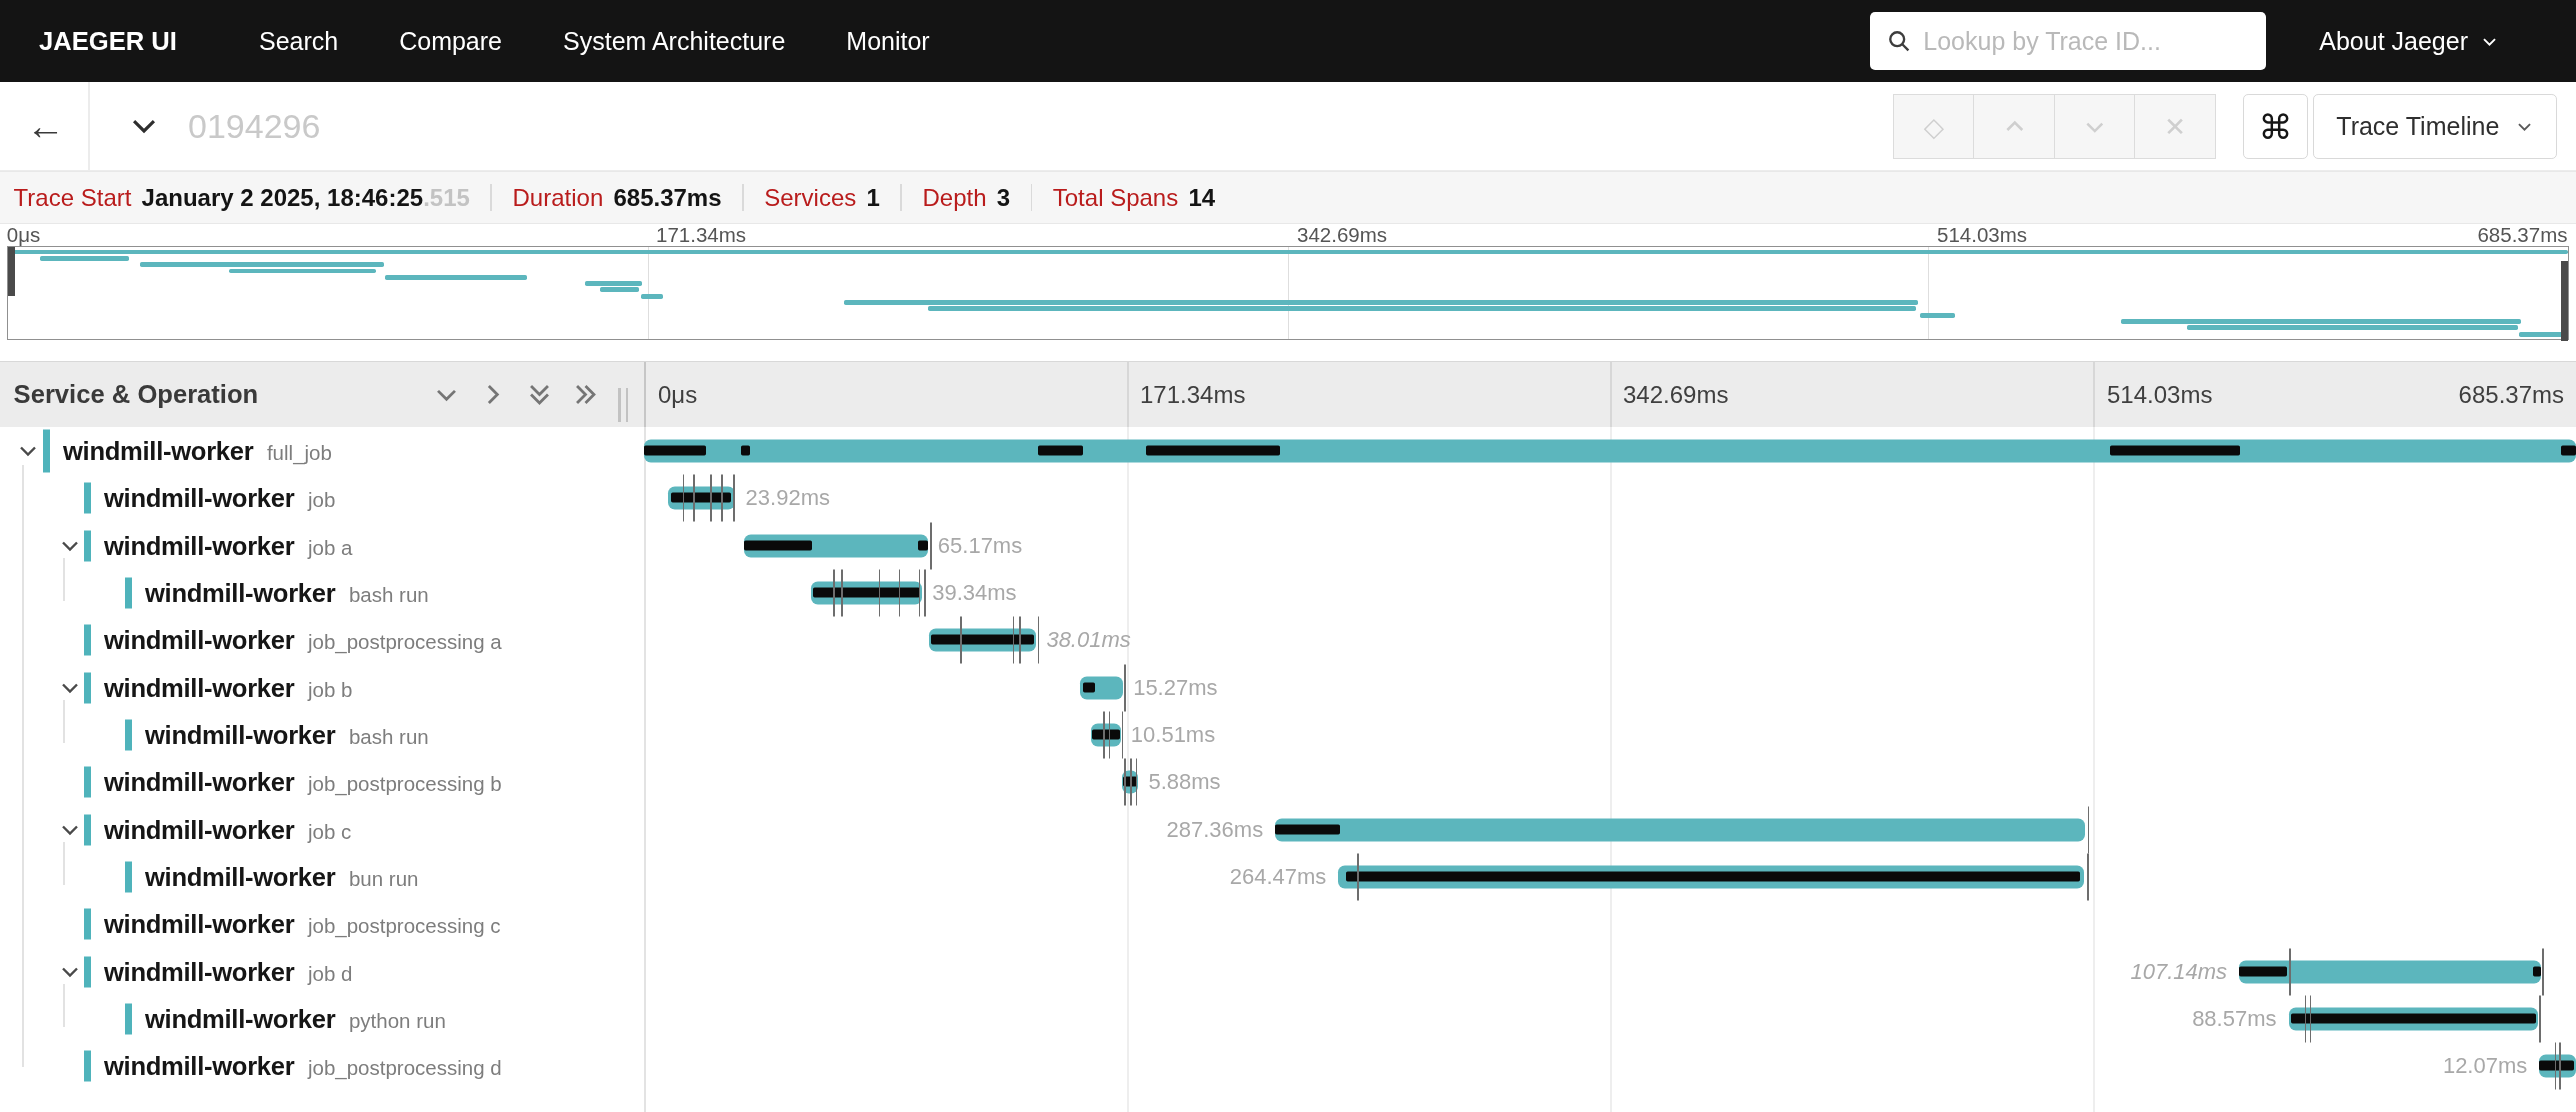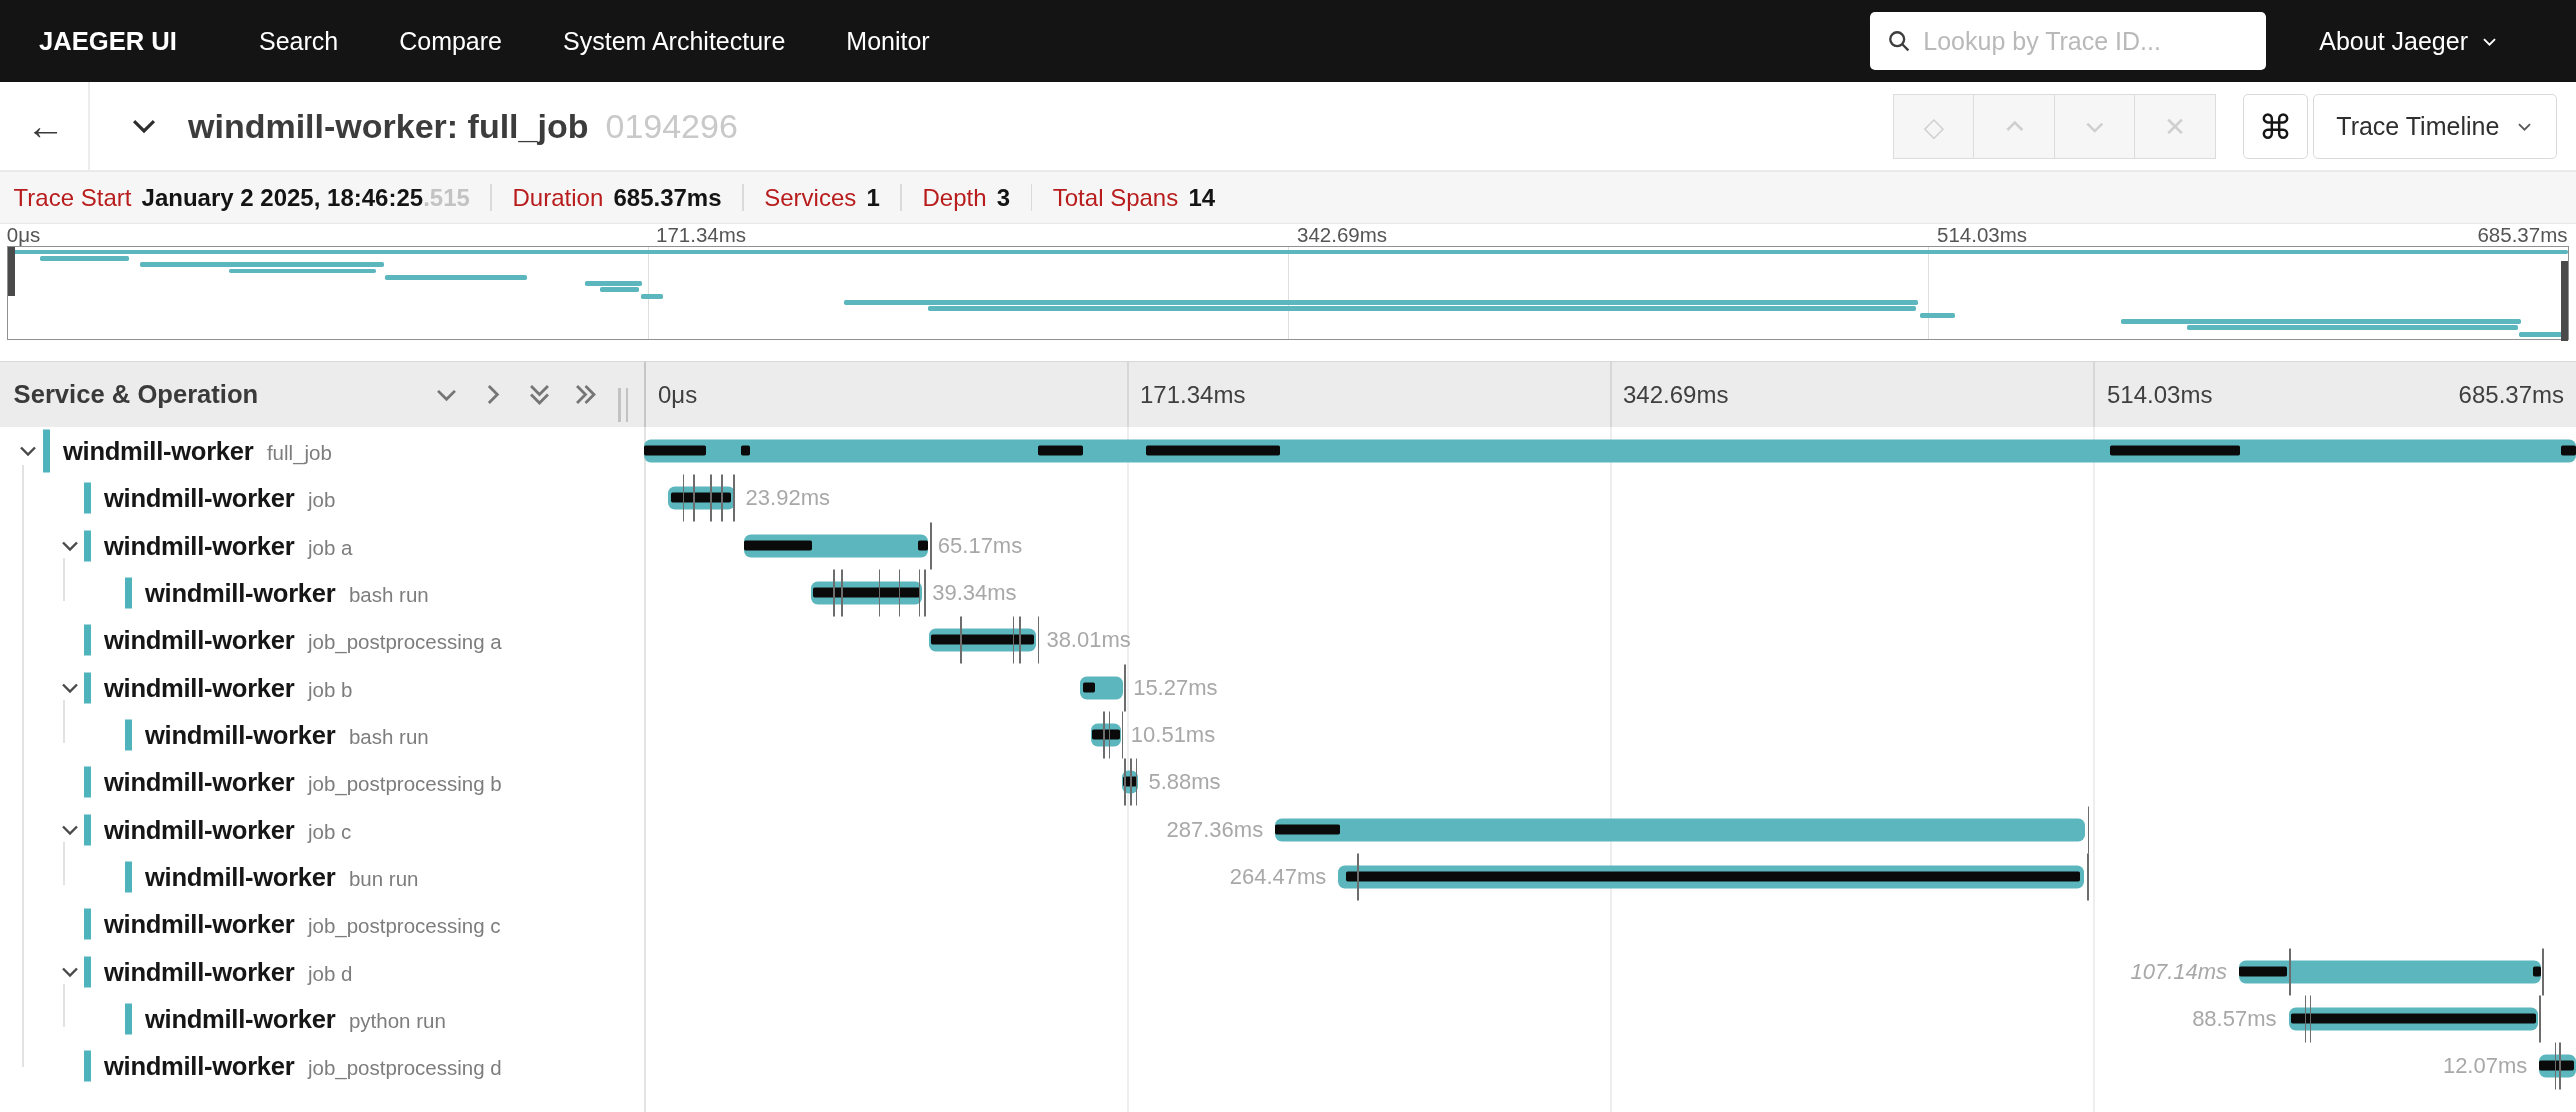--- a/index.html
+++ b/index.html
@@ -135,21 +135,20 @@
 
 <header class="trace-header">
   <div class="back-btn">←</div>
   <div class="hdr-div"></div>
   <div class="collapse-btn">
     <svg width="34" height="34" viewBox="0 0 24 24" fill="none" stroke="#2e2e2e" stroke-width="2.2">
         <path d="M5 8.5l7 7 7-7"></path>
       </svg>
   </div>
   <div class="page-title">
-    <span class="t">windmill-worker: full_job</span>
     <span class="id">0194296</span>
   </div>
   <div class="btn-group">
     <div class="gbtn">
         <span>◇</span>
       </div>
     <div class="gbtn">
       <svg width="25.6" height="25.6" viewBox="0 0 24 24" fill="none" stroke="#cfcfcf" stroke-width="2.4">
           <path d="M5 15l7-7 7 7"></path>
         </svg>
@@ -370,21 +369,21 @@
         </div>
       </div>
       <div class="track">
         <div class="bar" style="left: 14.75%; width: 5.55%; background: rgb(92, 182, 189);">
           <div class="bseg" style="left: 2%; width: 96%;"></div>
           <div class="btick" style="left: 29%;"></div>
           <div class="btick" style="left: 78%;"></div>
           <div class="btick" style="left: 84%;"></div>
           <div class="btick" style="left: 101.5%;"></div>
         </div>
-        <div class="dur" style="left: calc(20.3% + 10.2px);">38.01ms</div>
+        <div class="dur" style="left: calc(20.3% + 10.2px); font-style: italic;">38.01ms</div>
       </div>
     </div>
     <div class="row" style="top: 237px;">
       <div class="name-cell">
         <div class="row-chevron" style="left: 55px;">
           <svg width="24" height="24" viewBox="0 0 24 24" fill="none" stroke="#4a4a4a" stroke-width="2.4">
             <path d="M5 9l7 7 7-7"></path>
           </svg>
         </div>
         <div class="ref-bar" style="left: 84px; height: 31px;"></div>

